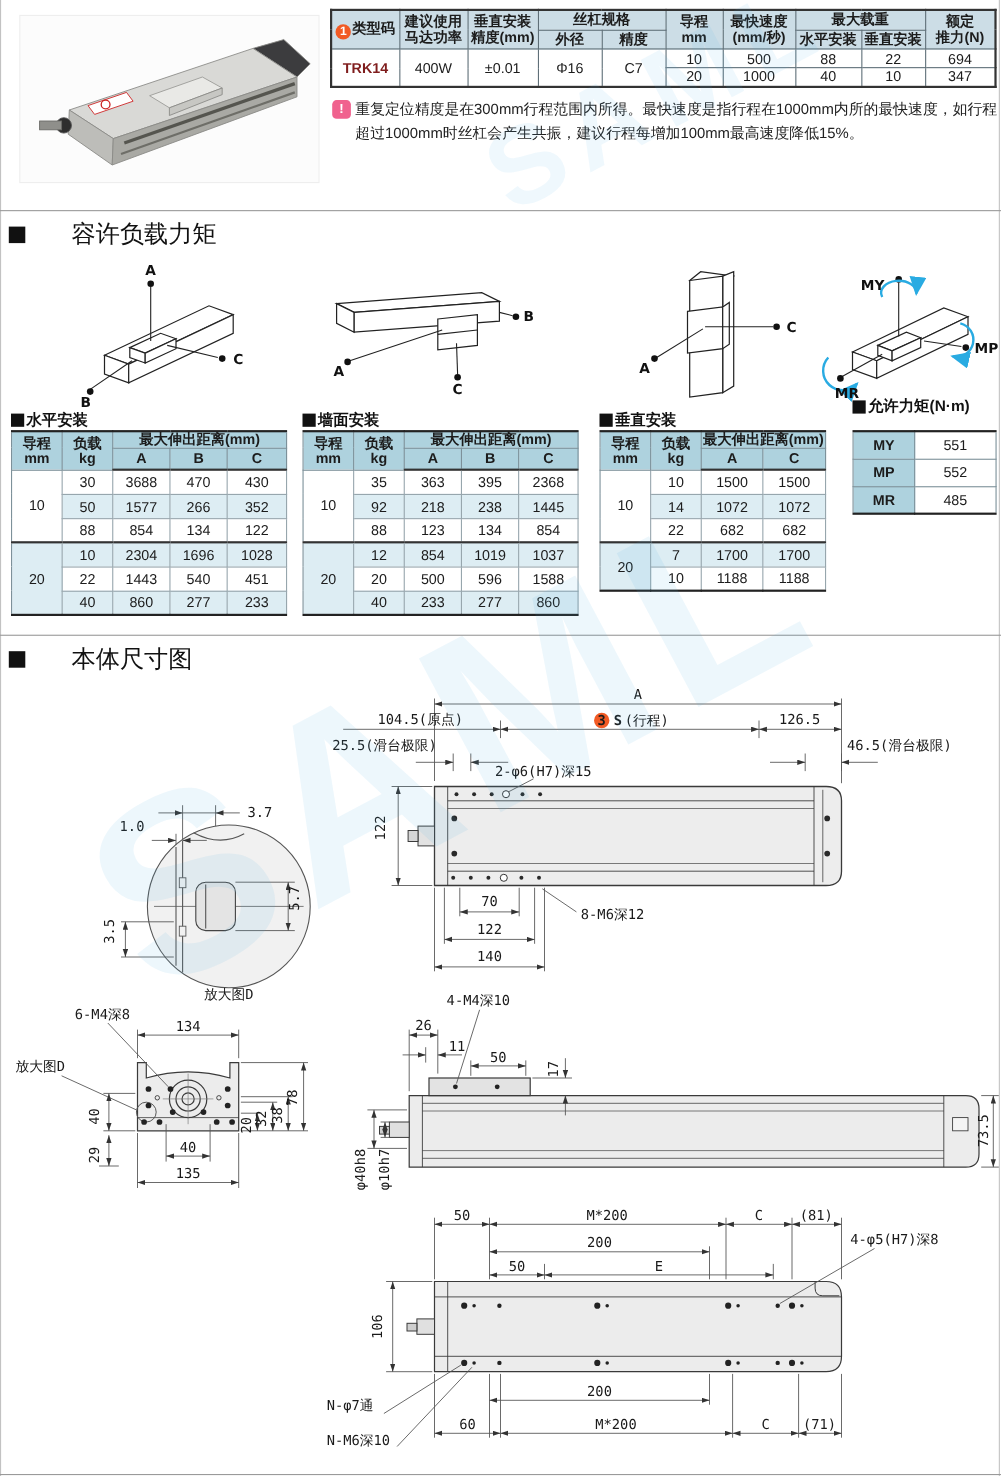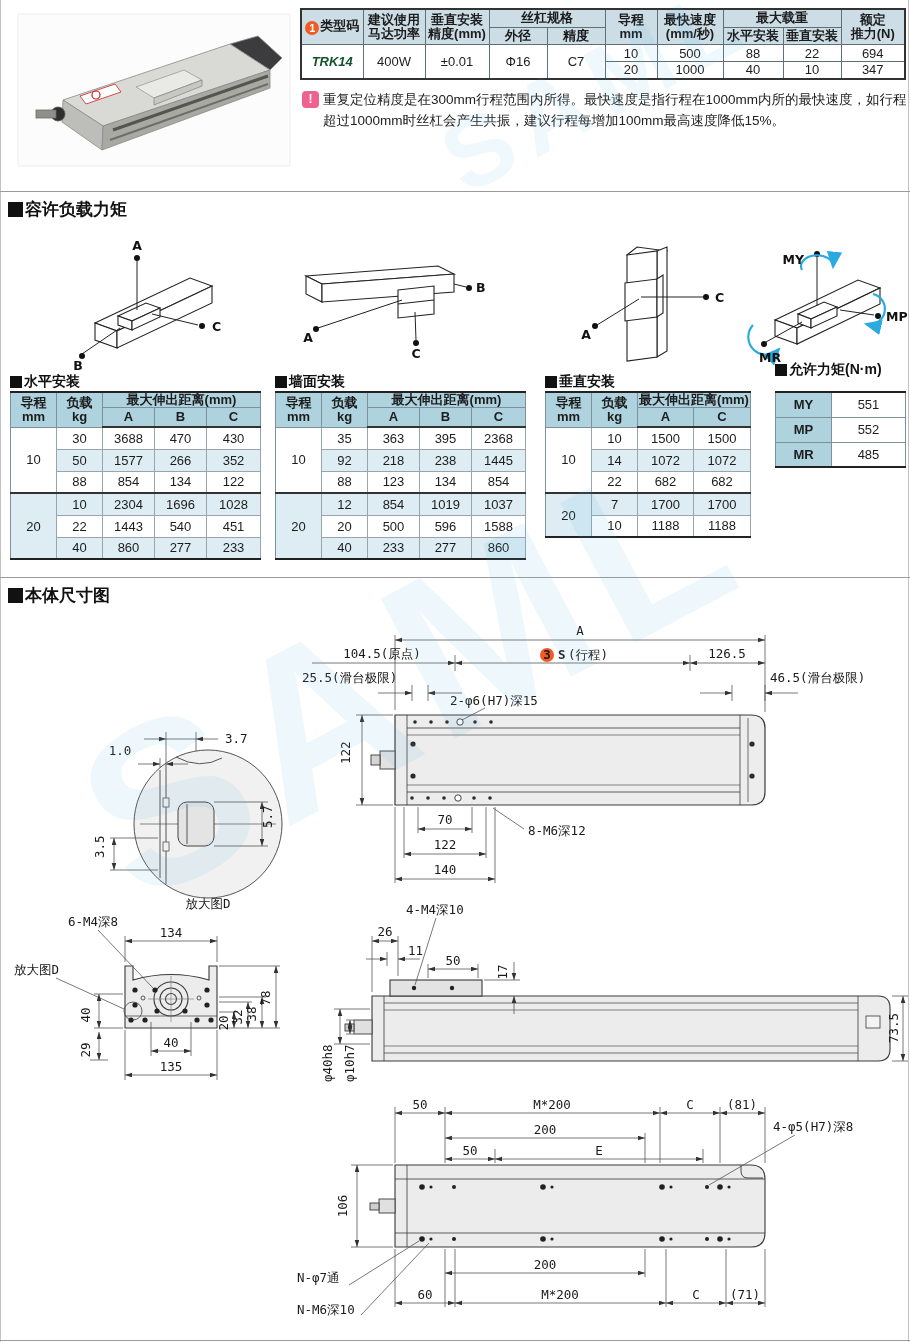--- a/index.html
+++ b/index.html
@@ -2,30 +2,30 @@
 <html><head>
 <meta charset="utf-8">
 <style>
 * { margin:0; padding:0; box-sizing:border-box; }
 html,body { width:910px; height:1342px; }
 body { position:relative; background:#fff; font-family:"Liberation Sans","DejaVu Sans",sans-serif; color:#1c1c1c; overflow:hidden; }
 .divider { position:absolute; left:0; width:910px; height:1px; background:#9a9a9a; }
 .vline { position:absolute; top:0; height:1342px; width:1px; background:#c2c2c2; }
 
 
-.sec-title { position:absolute; display:flex; align-items:center; font-size:17px; font-weight:bold; color:#111; }
+.sec-title { position:absolute; display:flex; align-items:center; font-size:22px; font-weight:normal; color:#111;gap:40px; }
 .sec-title .sq { width:15px; height:15px; background:#111; margin-right:2px; }
 .sub-title { position:absolute; display:flex; align-items:center; font-size:14px; font-weight:bold; color:#111; }
 .sub-title .sq { width:12px; height:12px; background:#111; margin-right:2px; }
 
 
 table.spec { position:absolute; left:300px; top:8px; width:606px; border-collapse:collapse; table-layout:fixed; font-size:13px; border:2px solid #333; }
 table.spec th { background:#ccdde6; font-weight:bold; border:1px solid #5f6f78; line-height:1.12; padding:1px 0; text-align:center; }
 table.spec td { border:1px solid #5f6f78; text-align:center; height:17px; padding:0; }
-table.spec .model { color:#14532d; font-weight:bold;font-style:italic; }
+table.spec .model { color:#7f1d1d; font-weight:bold; }
 .badge-o { display:inline-block; width:14px; height:14px; border-radius:50%; background:#f15a24; color:#fff; font-size:11px; font-weight:bold; line-height:14px; text-align:center; vertical-align:-2px; margin-right:1px; }
 
 
 .note { position:absolute; left:302px; top:90px; width:606px; display:flex; font-size:13.5px; line-height:1.55; color:#222; }
 .note .badge-p { flex:0 0 auto; width:17px; height:17px; border-radius:4px; background:#f0628e; color:#fff; font-size:12px; font-weight:bold; text-align:center; line-height:17px; margin-right:4px; margin-top:1px; }
 
 
 table.mtable { position:absolute; border-collapse:collapse; table-layout:fixed; font-size:13px; border-top:2px solid #222; border-bottom:2px solid #222; }
 table.mtable th { background:#aed2de; font-weight:bold; border:1px solid #7d919a; line-height:1.05; padding:0; text-align:center; font-size:13px; }
 table.mtable td { border:1px solid #97a6ad; border-left:1px solid #7d919a; text-align:center; height:22px; padding:0; }

